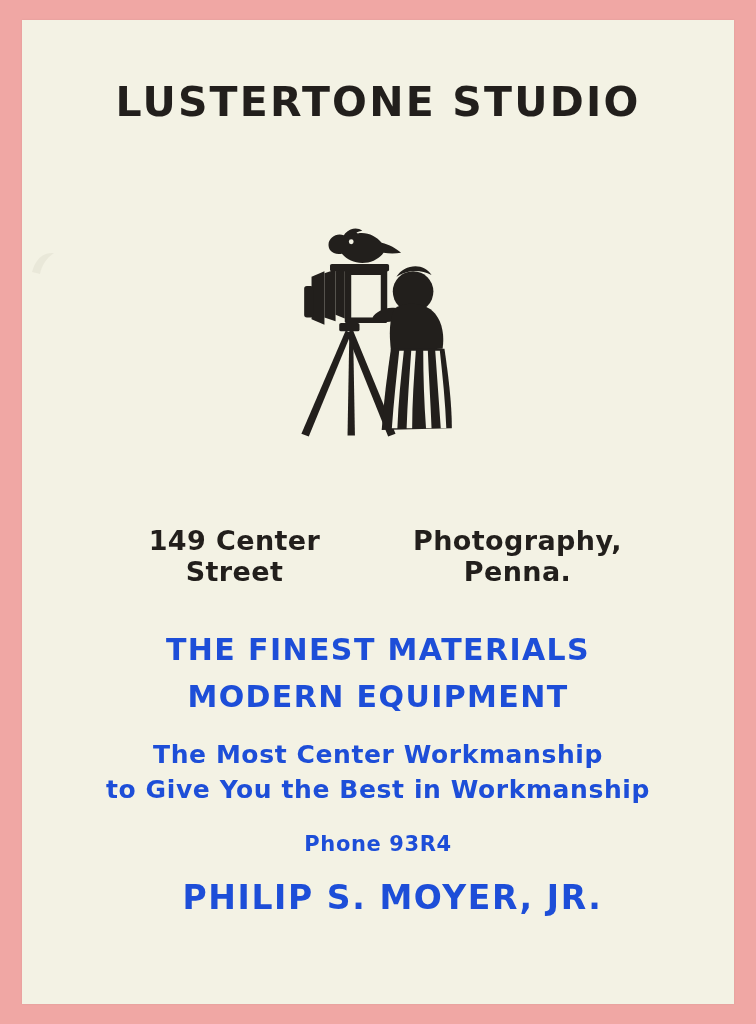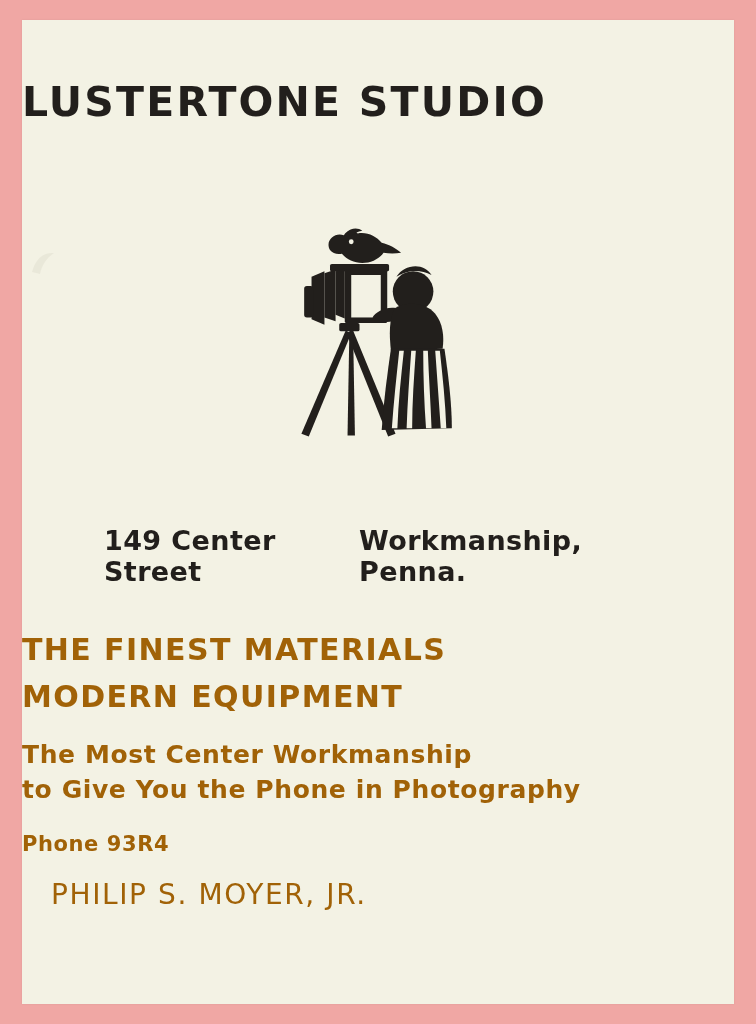--- a/index.html
+++ b/index.html
@@ -20,20 +20,21 @@
     width: 712px;
     height: 984px;
     background: #f3f2e4;
     box-shadow: 0 0 2px rgba(0,0,0,0.08);
   }
   .ad {
     position: relative;
     width: 100%;
     height: 100%;
     color: #221f1c;
+    text-align: center;
   }
   .studio-title {
     position: absolute;
     top: 58px;
     left: 0;
     right: 0;
     font-size: 41px;
     font-weight: bold;
     letter-spacing: 2.2px;
     font-family: "DejaVu Sans", sans-serif;
@@ -64,21 +65,21 @@
   .address-row .city { margin-right: 24px; }
 
   .pitch {
     position: absolute;
     top: 612px;
     left: 0;
     right: 0;
   }
   .pitch .line {
     font-family: "DejaVu Sans", sans-serif;
-    color: #a16207;
+    color: #1d4ed8;
   }
   .l1, .l2 {
     font-size: 30px;
     font-weight: bold;
     letter-spacing: 1.4px;
     margin-bottom: 12px;
   }
   .l2 { margin-bottom: 26px; }
   .l3, .l4 {
     font-size: 25px;
@@ -88,22 +89,22 @@
   }
   .l4 { margin-bottom: 22px; }
   .l5 {
     font-size: 21px;
     font-weight: bold;
     letter-spacing: 0.6px;
     margin-bottom: 22px;
     margin-top: 28px;
   }
   .l6 {
-    font-size: 28px;
-    font-weight: normal;
+    font-size: 33px;
+    font-weight: bold;
     letter-spacing: 1.6px;
     padding-left: 29px;
   }
   .corner-mark {
     position: absolute;
     left: 8px;
     top: 230px;
     width: 26px;
     height: 26px;
     opacity: 0.35;
@@ -162,26 +163,26 @@
             <path d="M166 142 l5 0 c-2 28 -4 56 -4 84 l-6 0 c1 -28 3 -56 5 -84 z"></path>
             <path d="M179 142 l5 0 c1 28 3 56 4 84 l-6 0 c-2 -28 -3 -56 -3 -84 z"></path>
             <path d="M192 142 l5 0 c3 28 6 56 7 84 l-6 0 c-2 -28 -4 -56 -6 -84 z"></path>
           </g>
         </g>
       </svg>
     </div>
 
     <div class="address-row">
       <span class="street">149 Center Street</span>
-      <span class="city">Workmanship, Penna.</span>
+      <span class="city">Photography, Penna.</span>
     </div>
 
     <div class="pitch">
       <div class="line l1">THE FINEST MATERIALS</div>
       <div class="line l2">MODERN EQUIPMENT</div>
       <div class="line l3">The Most Center Workmanship</div>
-      <div class="line l4">to Give You the Phone in Photography</div>
+      <div class="line l4">to Give You the Best in Workmanship</div>
       <div class="line l5">Phone 93R4</div>
       <div class="line l6">PHILIP S. MOYER, JR.</div>
     </div>
 
   </div>
 </div>
 
 </body></html>

